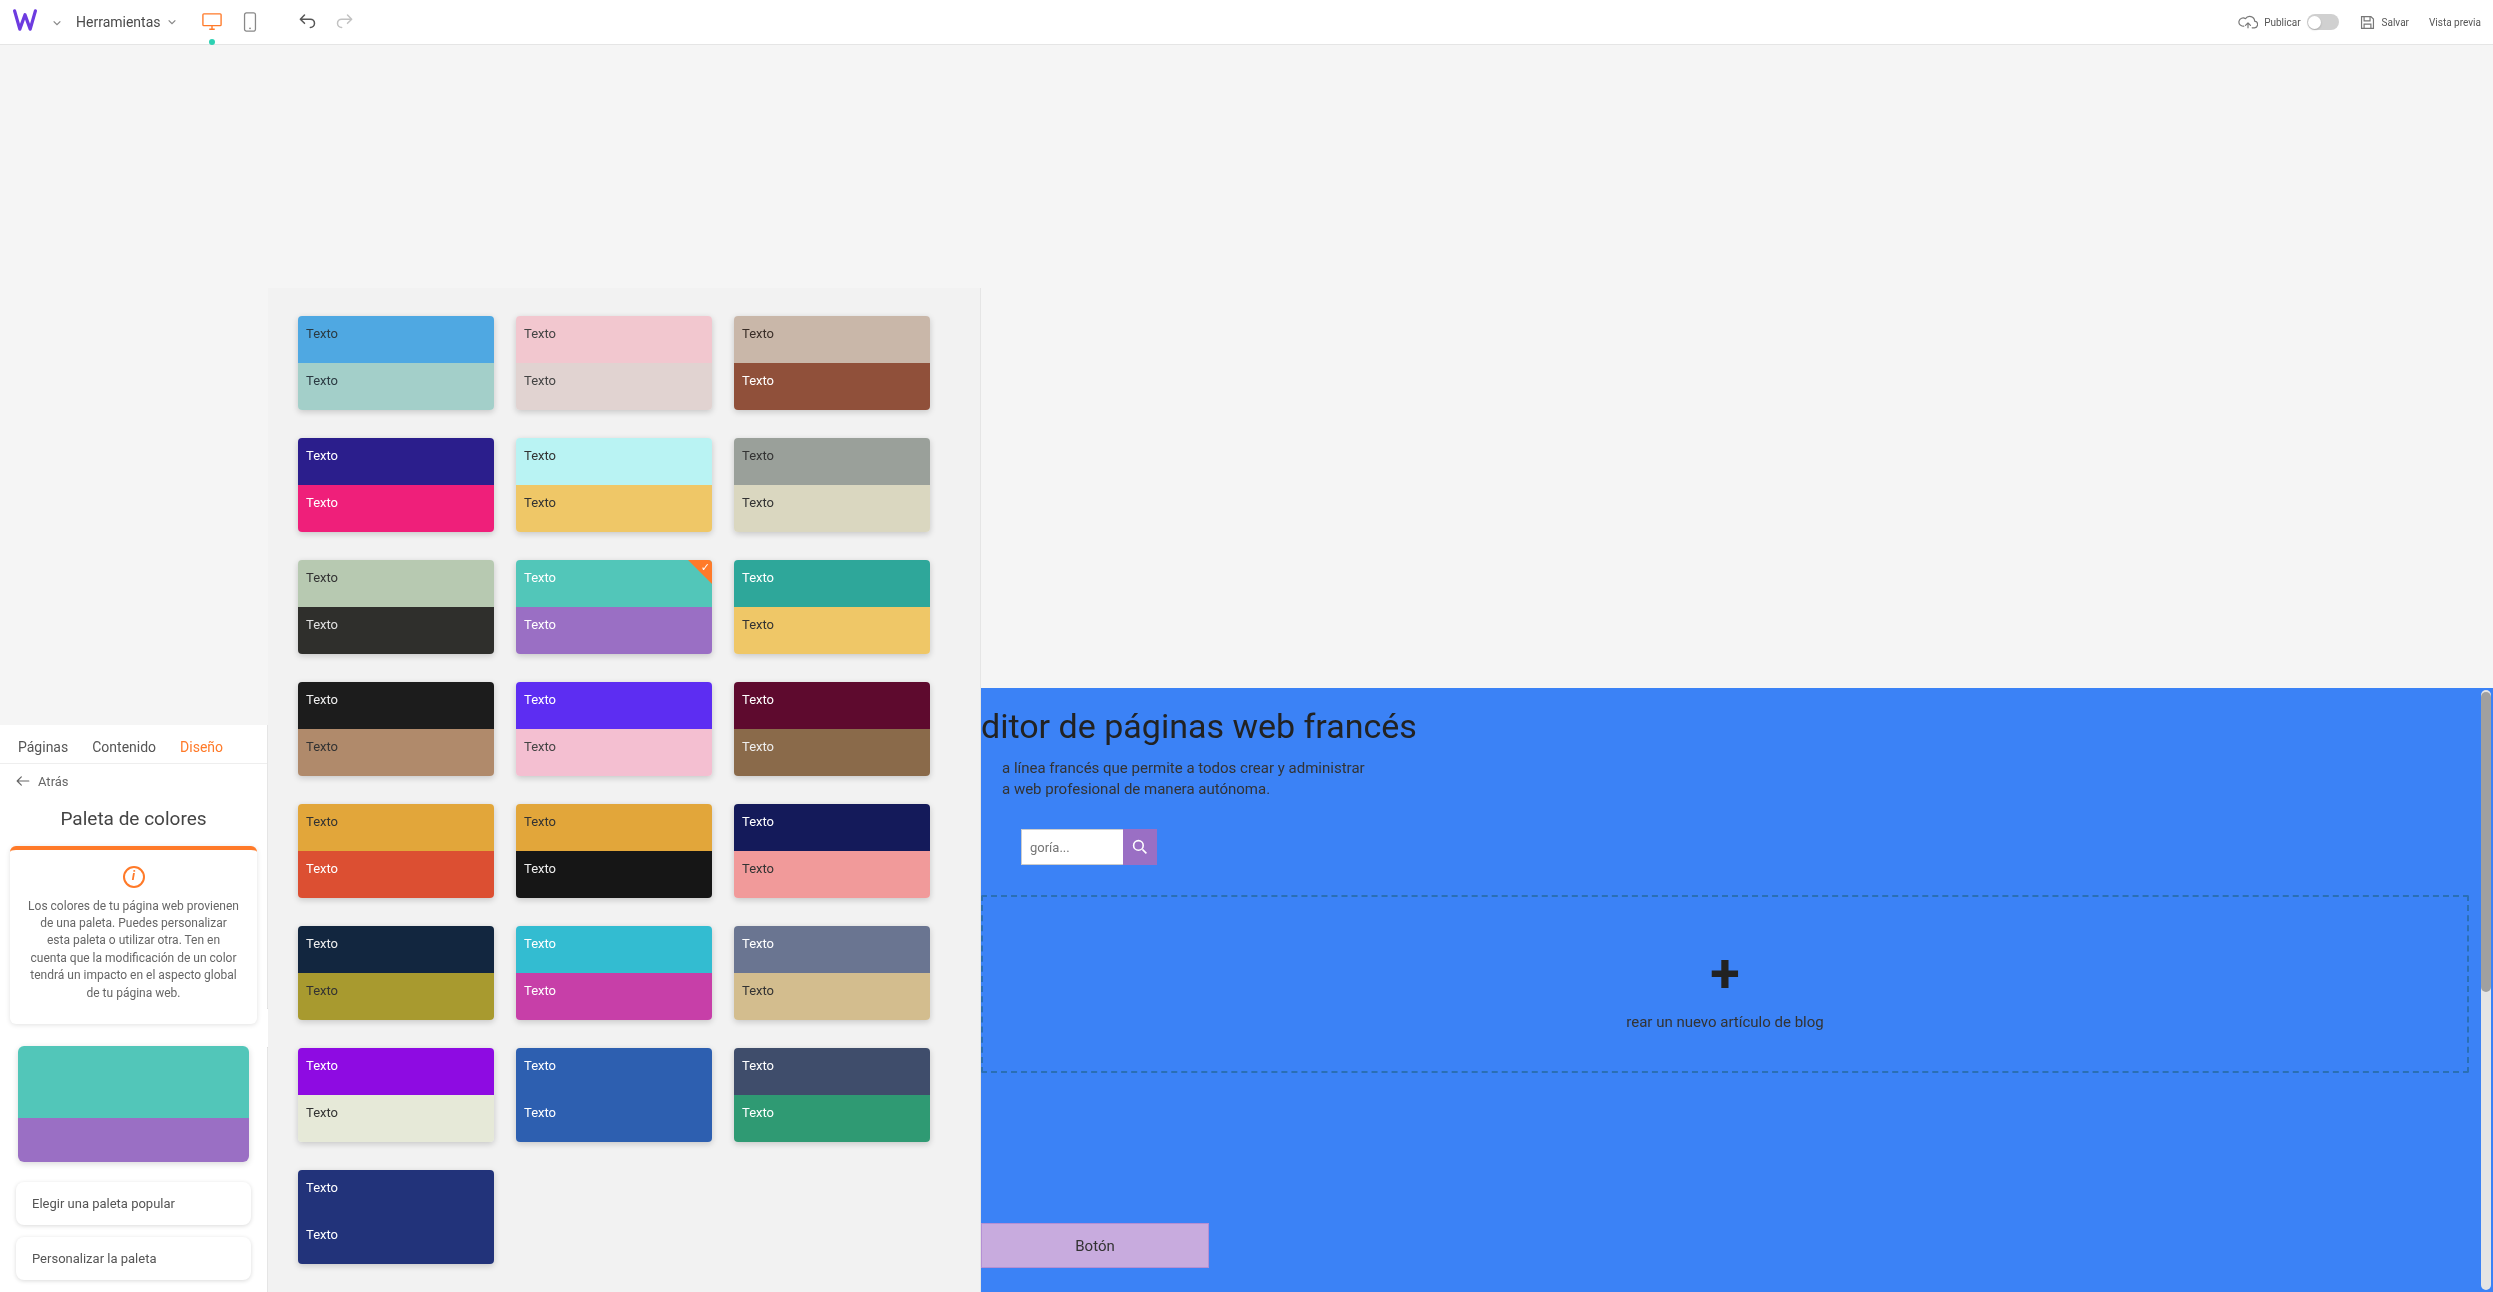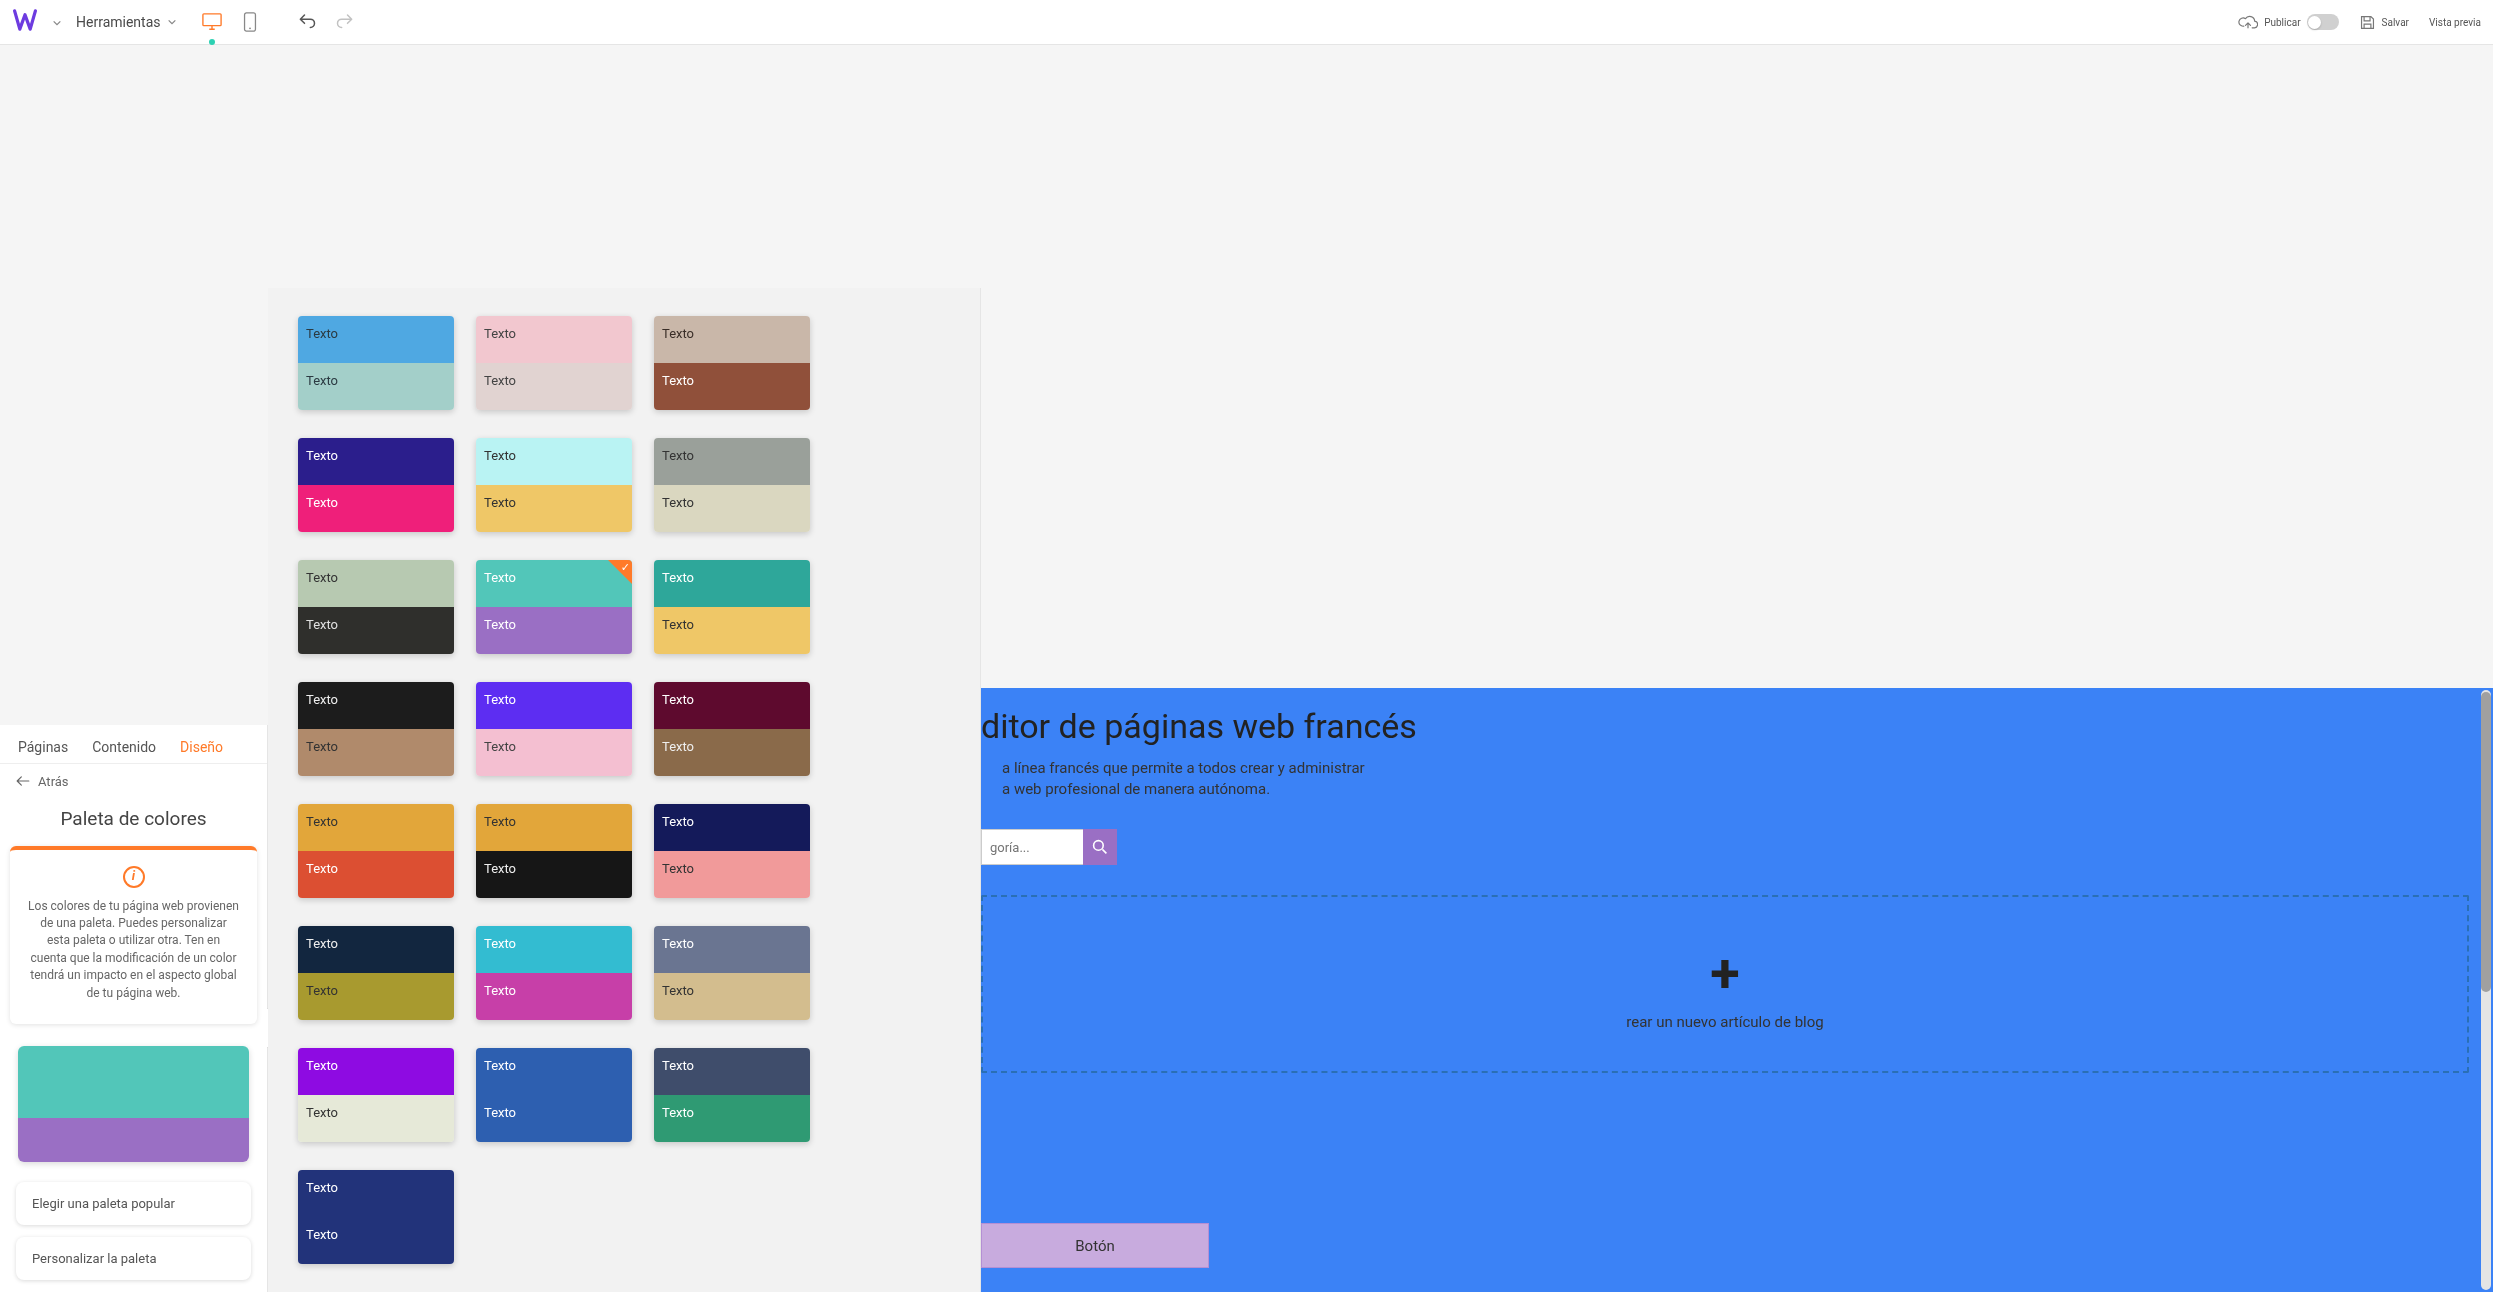--- a/index.html
+++ b/index.html
@@ -34,33 +34,33 @@
 .info-icon{ width:22px;height:22px;border:2px solid #ff7a29;border-radius:50%; display:inline-flex;align-items:center;justify-content:center; color:#ff7a29; font-weight:bold; font-style:italic; margin-bottom:10px; font-size:13px;}
 .current-palette{ height:116px; border-radius:6px; overflow:hidden; box-shadow:0 2px 6px rgba(0,0,0,.15); margin:2px 2px 20px;}
 .cp-top{height:62%; background:#52c6b9;}
 .cp-bot{height:38%; background:#9a6fc4;}
 .action-btn{ width:100%; background:#fff; border:none; border-radius:8px; box-shadow:0 1px 4px rgba(0,0,0,.15); padding:14px 16px; text-align:left; font-size:13px; color:#555; margin-bottom:12px; cursor:pointer;}
 .collapse-handle{ position:absolute; right:-9px; top:50%; width:9px; height:40px; background:#fff; border:1px solid #ddd; border-left:none; display:flex;align-items:center;justify-content:center; font-size:9px; color:#777;}
 
 .col2{ flex:0 0 713px; max-width:713px; background:#f2f2f2; border-right:1px solid #e5e5e5; overflow-y:auto; padding:28px 30px; position:relative;}
 .col2::-webkit-scrollbar{width:10px;} .col2::-webkit-scrollbar-thumb{background:#ccc;border-radius:5px;}
 .swatch-grid{ display:flex; flex-wrap:wrap; gap:28px 22px;}
-.swatch{ width:156px; border-radius:4px; overflow:hidden; box-shadow:0 2px 6px rgba(0,0,0,.18); cursor:pointer; position:relative;}
+.swatch{ width:196px; border-radius:4px; overflow:hidden; box-shadow:0 2px 6px rgba(0,0,0,.18); cursor:pointer; position:relative;}
 .sw-half{ height:47px; padding:10px 8px 0; font-size:13px;}
 .sw-check{ position:absolute; top:0; right:0; width:0;height:0; border-top:24px solid #ff7a29; border-left:24px solid transparent;}
 .sw-check::after{ content:"✓"; position:absolute; top:-23px; right:2px; color:#fff; font-size:11px; }
 
 .col3{ flex:1; background:#3b82f6; overflow:hidden; position:relative;}
 .c3-scroll{position:absolute; right:2px; top:2px; bottom:2px; width:10px;}
 .c3-scroll .track{width:100%;height:100%;background:#e5e5e5;border-radius:5px;}
 .c3-scroll .thumb{position:absolute; top:2px; width:100%; height:300px; background:#a0a0a0; border-radius:5px;}
 .preview-inner{ padding:18px 24px 24px 0;}
 .pv-title{ font-size:34px; color:#222; margin-bottom:12px;}
 .pv-desc{ font-size:15px; color:#333; line-height:1.45; margin-bottom:28px;padding-left:21px;}
-.search-row{ display:flex; margin-bottom:30px;}
+.search-row{ display:flex; margin-bottom:30px;margin-left:40px;}
 .search-in{ width:102px; height:36px; border:1px solid #ccc; border-right:none; padding:0 8px; font-size:13px; color:#666;}
 .search-btn{ width:34px;height:36px; background:#9a6fc4; border:none; display:flex;align-items:center;justify-content:center;}
 .dashed-box{ border:2px dashed #2a6fb5; border-radius:2px; padding:50px 20px 40px; text-align:center; margin-bottom:150px;}
 .big-plus{ font-size:54px; font-weight:bold; color:#222; line-height:1;}
 .dashed-text{ font-size:15px; color:#333; margin-top:12px;}
 .pv-button{ width:228px; height:45px; background:#c8abde; border:1px solid #b48fd4; color:#333; font-size:15px; display:flex;align-items:center;justify-content:center;}
 </style>
 </head>
 <body>
 

